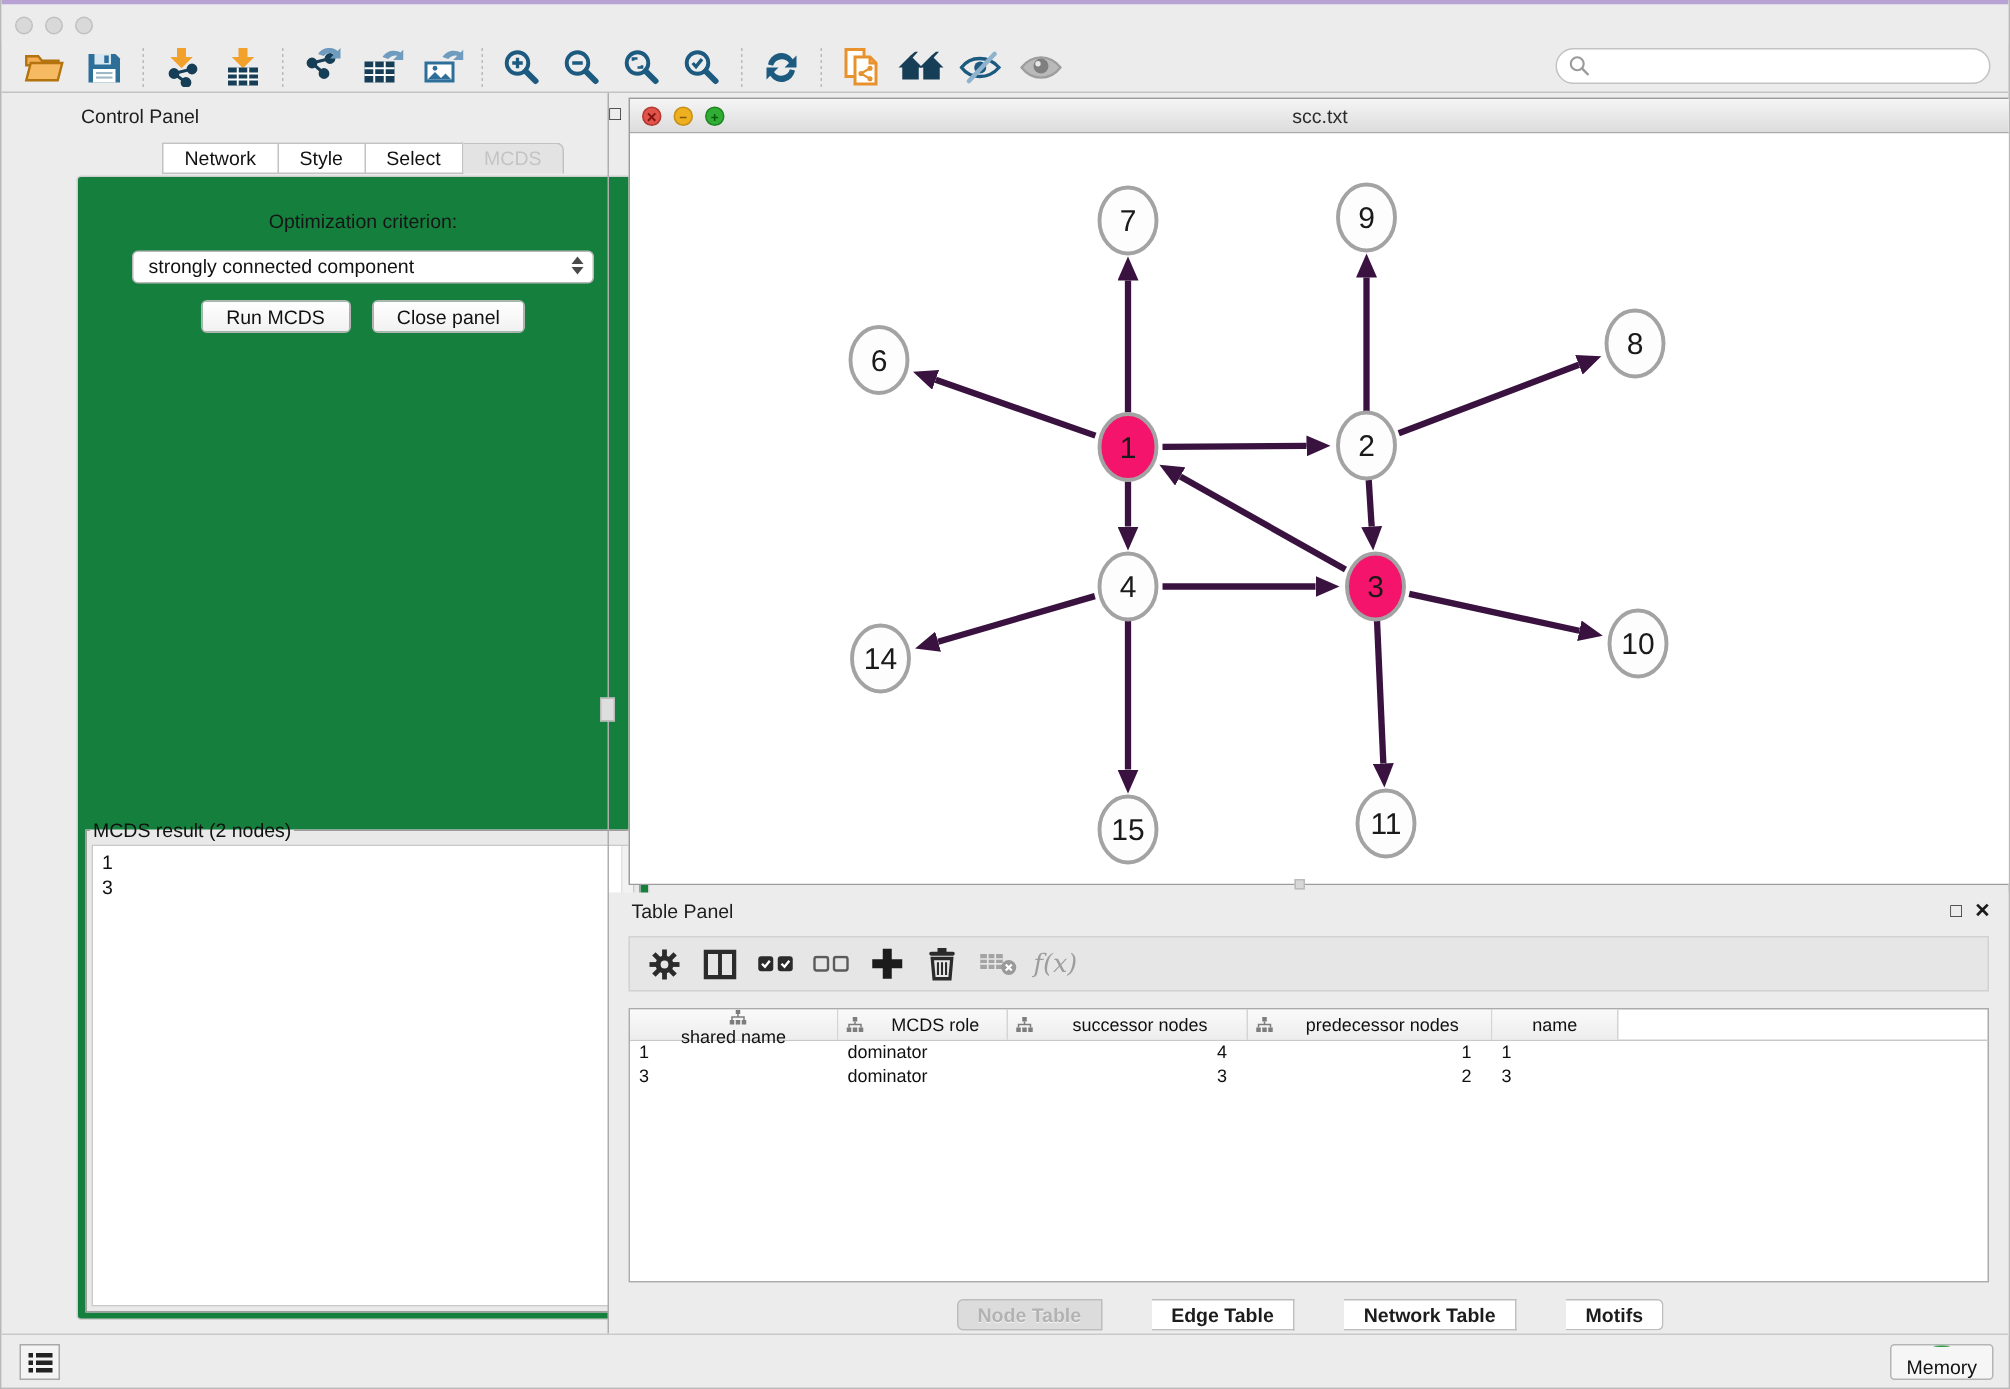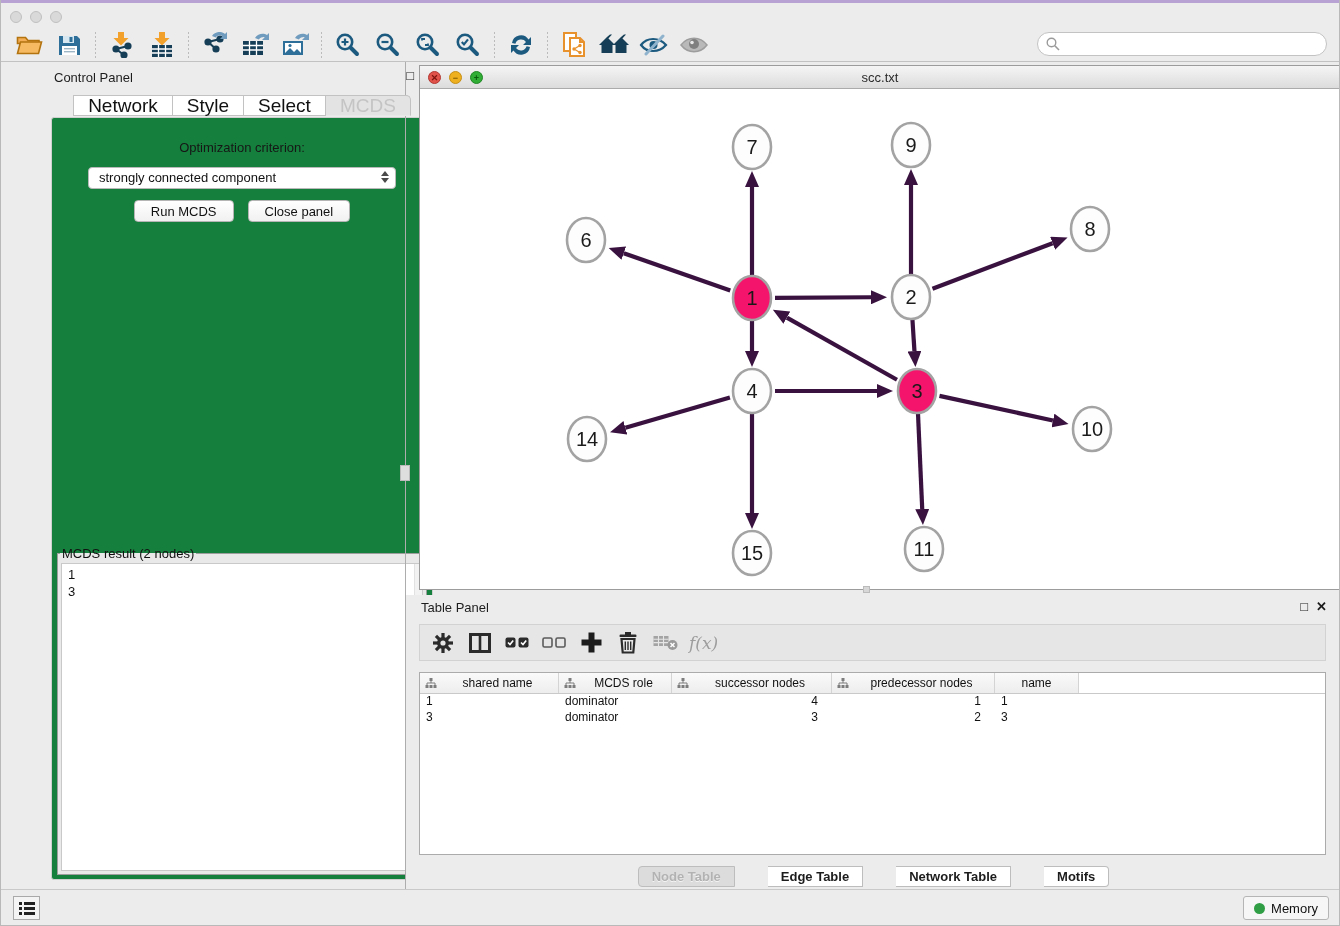--- a/index.html
+++ b/index.html
@@ -22,21 +22,21 @@
   .searchbox { position:absolute; right:12px; top:4px; width:290px; height:24px; background:#fff; border:1px solid #c3c3c3; border-radius:12px; display:flex; align-items:center; padding-left:8px; }
   .searchbox input { border:none; outline:none; flex:1; height:18px; font-size:13px; background:transparent; margin-left:4px;}
   
   .control-panel { position:absolute; left:0; top:62px; width:396px; height:828px; background:#ececec;margin-left:43px; }
   .cp-header { position:relative; height:28px; }
   .cp-title { position:absolute; left:10px; top:8px; font-size:13px; color:#1d1d1d; }
   .panel-btns { position:absolute; right:8px; top:7px; display:flex; gap:7px; }
   .float-glyph { font-size:13px; color:#1a1a1a; line-height:14px; }
   .close-glyph { font-size:13px; font-weight:bold; color:#1a1a1a; line-height:14px; }
   .cp-tabs { position:relative; z-index:2; display:flex; justify-content:center; margin-top:5px; }
-  .cp-tab { height:21px; padding:2px 14px; background:#fff; border:1px solid #c2c2c2; border-left:none; font-size:19px; color:#111; display:flex; align-items:center; }
+  .cp-tab { height:21px; padding:2px 14px; background:#fff; border:1px solid #c2c2c2; border-left:none; font-size:13px; color:#111; display:flex; align-items:center; }
   .cp-tab:first-child { border-left:1px solid #c2c2c2; }
   .cp-tab.active { background:#e3e3e3; color:#c4c4c4; border-radius:0 5px 0 0; border-bottom-color:#e8e8e8; }
   .cp-content { position:absolute; left:7px; right:7px; top:55px; bottom:10px; background:#15803d; border:1px solid #cfcfcf; border-radius:3px; }
   .opt-label { margin-top:22px; text-align:center; font-size:13px; color:#161616; }
   .combo { position:relative; margin:12px auto 0; width:308px; height:22px; background:#fff; border:1px solid #b9b9b9; border-radius:4px; font-size:13px; color:#111; line-height:20px; padding-left:10px; }
   .combo .stepper { position:absolute; right:6px; top:3px; display:flex; flex-direction:column; gap:2px; }
   .stepper .up { width:0;height:0;border-left:4px solid transparent;border-right:4px solid transparent;border-bottom:5px solid #4a4a4a; }
   .stepper .down { width:0;height:0;border-left:4px solid transparent;border-right:4px solid transparent;border-top:5px solid #4a4a4a; }
   .btn-row { display:flex; justify-content:center; gap:14px; margin-top:11px;align-items:flex-end; }
   .mac-btn { height:22px; padding:0 16px; background:linear-gradient(#ffffff,#f1f1f1); border:1px solid #b5b5b5; border-radius:4px; font-size:13px; color:#111; display:flex; align-items:center; }
@@ -76,21 +76,21 @@
   .dt-cell.left { text-align:left; padding-left:6px; }
   .dt-cell.right { text-align:right; padding-right:14px; }
   .tp-tabs { position:absolute; left:0; right:0; top:271px; display:flex; justify-content:center;gap:33px; }
   .tp-tab { height:21px; padding:0 13px; background:#fff; border:1px solid #bdbdbd; border-left:none; font-size:13px; font-weight:bold; color:#1c1c1c; display:flex; align-items:center; }
   .tp-tab:first-child { border-left:1px solid #bdbdbd; border-radius:4px 0 0 4px; }
   .tp-tab:last-child { border-radius:0 4px 4px 0; }
   .tp-tab.active { background:#dcdcdc; color:#b2b2b2; font-weight:bold; text-shadow:0 1px 0 #f4f4f4; }
   
   .statusbar { position:absolute; left:0; bottom:0; width:100%; height:36px; background:#ececec; border-top:1px solid #c9c9c9; }
   .sb-listbtn { position:absolute; left:12px; top:6px; width:27px; height:24px; background:#f4f4f4; border:1px solid #a9a9a9; display:flex; align-items:center; justify-content:center; }
-  .sb-memory { position:absolute; right:10px; top:6px; height:24px; padding:0 10px; background:#f6f6f6; border:1px solid #b5b5b5; border-radius:3px; display:flex; align-items:center; gap:6px; font-size:13px; color:#111; }
+  .sb-memory { position:absolute; right:10px; top:6px; height:24px; padding:0 10px; background:#f6f6f6; border:1px solid #b5b5b5; border-radius:3px; display:flex; align-items:center; gap:6px; font-size:13px; color:#111;flex-direction:column; }
   .mem-dot { width:11px; height:11px; border-radius:50%; }
 </style>
 </head>
 <body>
 
 <div class="window">
   <div class="accent-strip"></div>
 
   <div class="titlebar">
     <span class="tl-dot" style="left:9px"></span>
@@ -438,21 +438,21 @@
               <path d="M0.5 4.3 h15 M0.5 7.6 h15 M5.5 1 v10 M10.5 1 v10"></path>
             </g>
             <circle cx="19.5" cy="10" r="5" fill="#9a9a9a"></circle>
             <path d="M17.5 8 l4 4 M21.5 8 l-4 4" stroke="#fff" stroke-width="1.5"></path>
           </svg>
       </div>
       <span class="fx-label">f(x)</span>
     </div>
     <div class="data-table">
       <div class="dt-header" id="table-header">
-          <div class="dt-hcell" style="width: 139px;">
+          <div class="dt-hcell" style="width: 139px; flex-direction: column;">
             <span class="hicon">
               <svg width="12" height="11" viewBox="0 0 12 11">
                 <path d="M6 3 v2 M2 7 V5 h8 v2" stroke="#7d7d7d" fill="none" stroke-width="1"></path>
                 <g fill="#7d7d7d">
                   <rect x="4.5" y="0" width="3" height="3"></rect>
                   <rect x="0.5" y="7" width="3" height="3"></rect>
                   <rect x="4.5" y="7" width="3" height="3"></rect>
                   <rect x="8.5" y="7" width="3" height="3"></rect>
                 </g>
               </svg>

